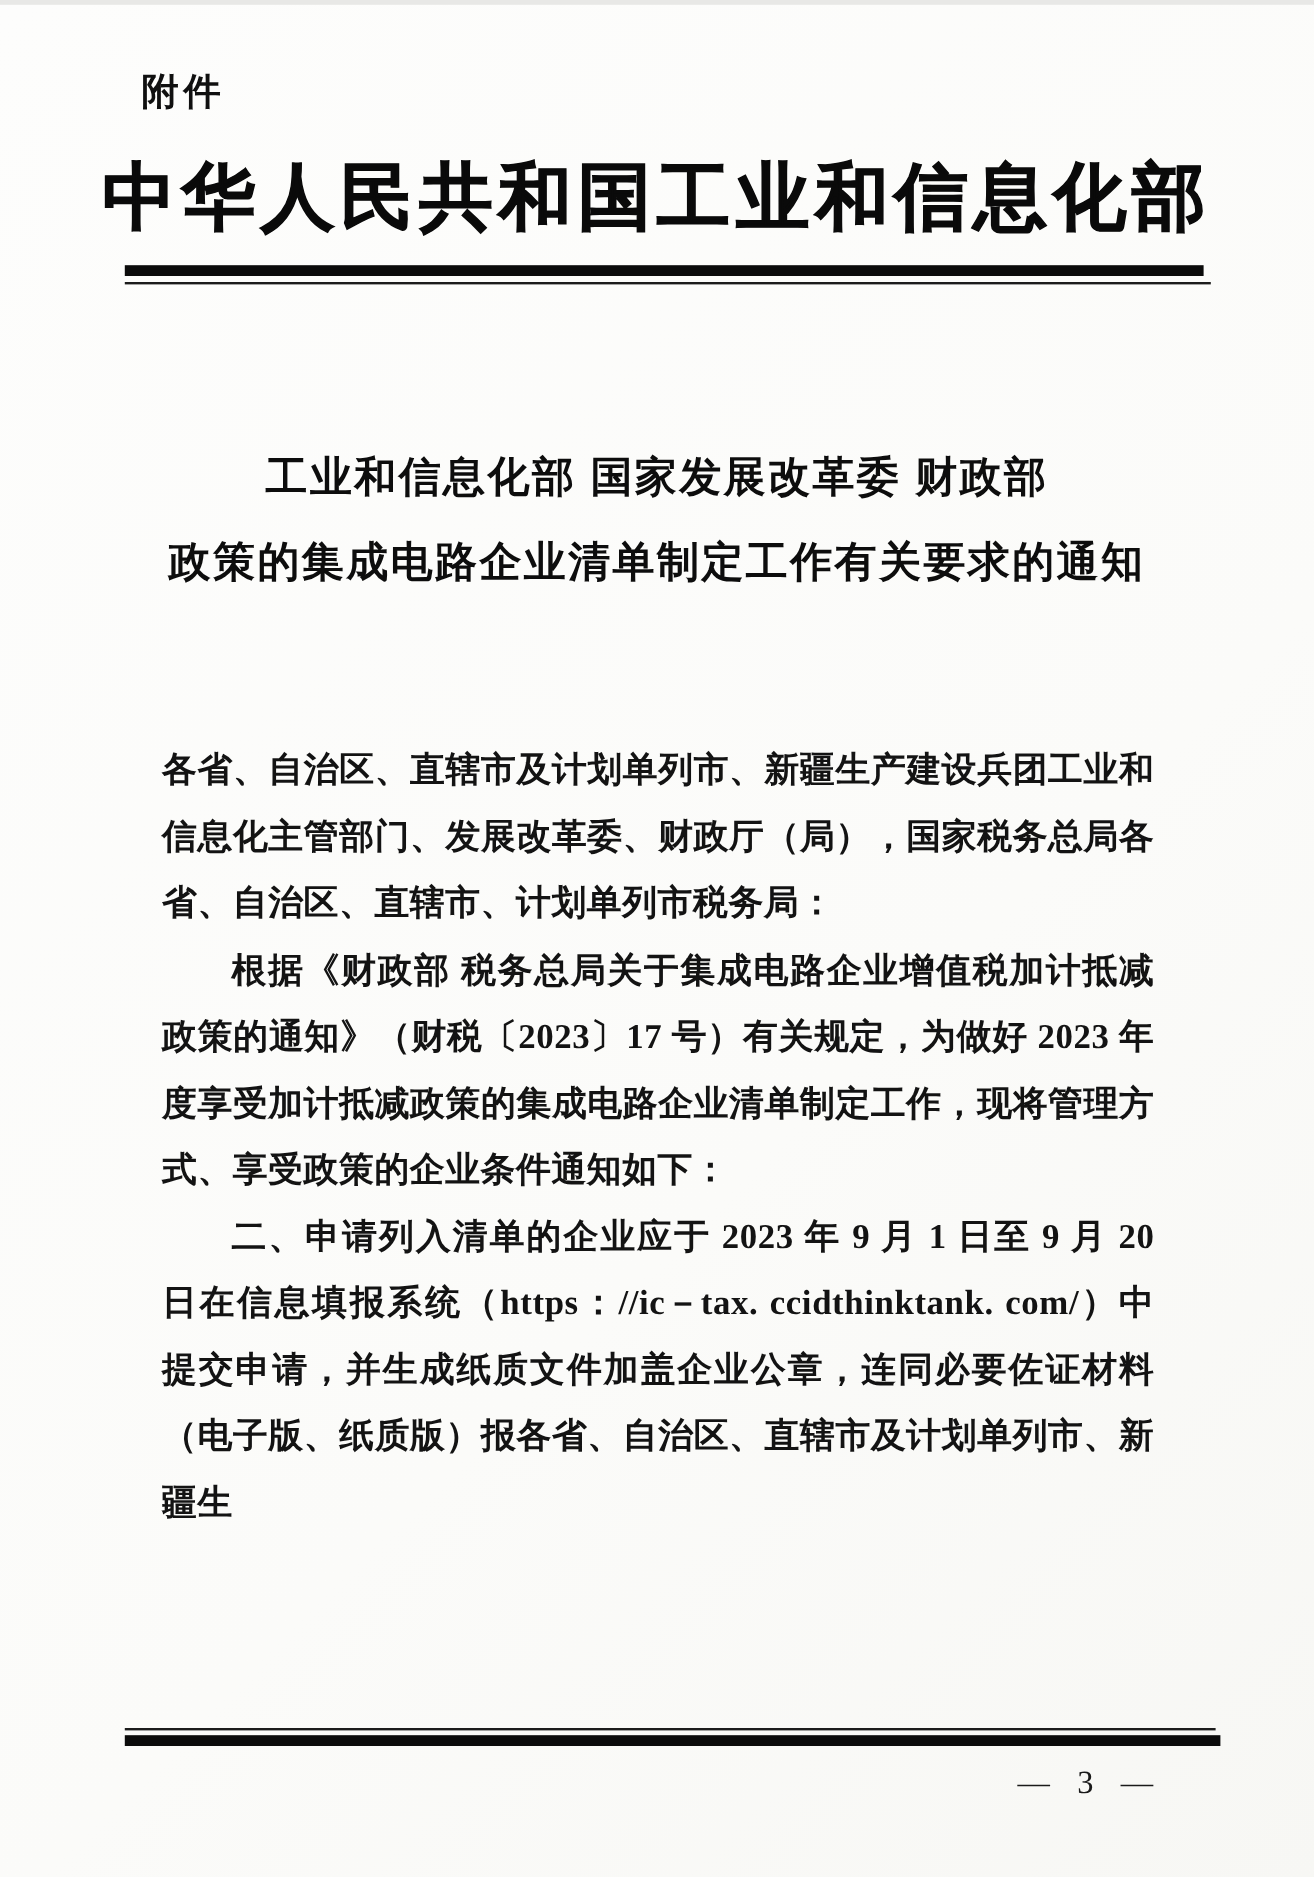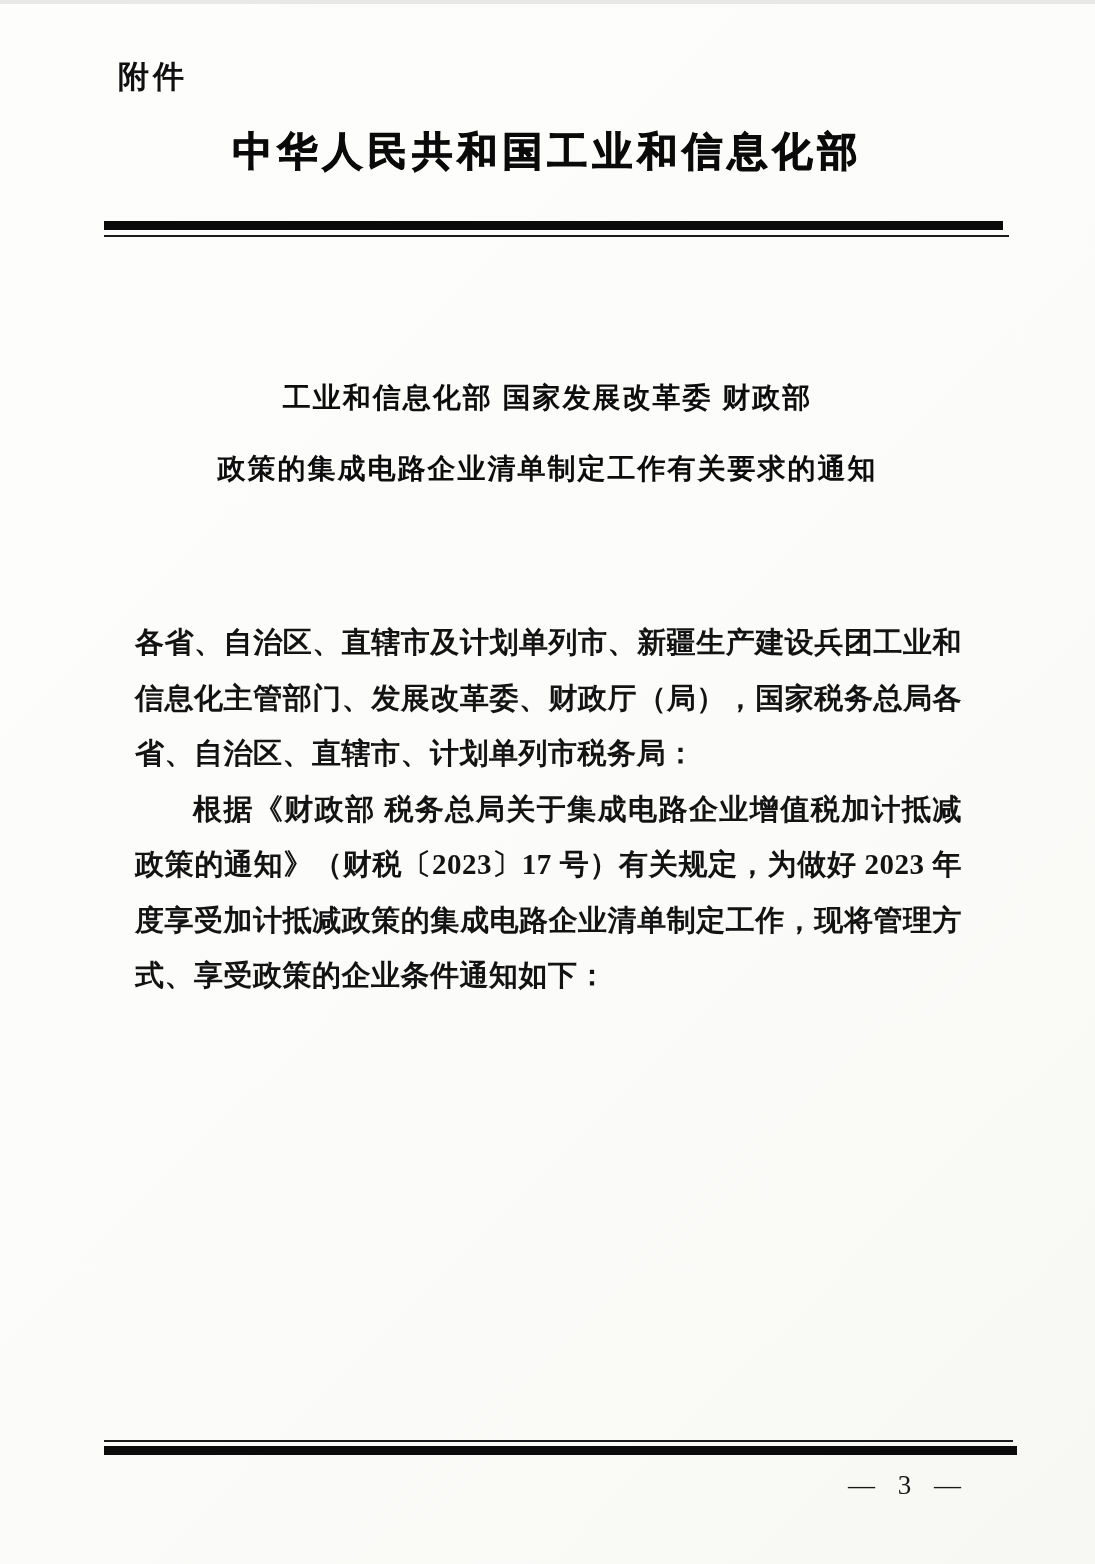--- a/index.html
+++ b/index.html
@@ -31,21 +31,21 @@
 
   
   .letterhead {
     position: absolute;
     left: 0;
     right: 0;
     top: 120px;
     text-align: center;
     font-family: "Liberation Serif", "DejaVu Serif", serif;
     font-weight: 900;
-    font-size: 40px;
+    font-size: 61px;
     letter-spacing: 5px;
     white-space: nowrap;
     color: #0a0a0a;
     -webkit-text-stroke: 1px #0a0a0a;
   }
 
   .rule {
     position: absolute;
     background: #0b0b0b;
   }
@@ -64,21 +64,21 @@
   }
 
   .title {
     position: absolute;
     left: 60px;
     right: 60px;
     top: 358px;
     text-align: center;
     font-family: "Liberation Sans", "DejaVu Sans", sans-serif;
     font-weight: 800;
-    font-size: 28px;
+    font-size: 35px;
     line-height: 71px;
     letter-spacing: 2px;
     color: #0d0d0d;
   }
 
   .body-text {
     position: absolute;
     left: 135px;
     right: 133px;
     top: 611px;
@@ -126,20 +126,21 @@
 
 
   <div class="title">
     <div>工业和信息化部 国家发展改革委 财政部</div>
     <div>政策的集成电路企业清单制定工作有关要求的通知</div>
   </div>
 
   <div class="body-text">
     <p class="no-indent">各省、自治区、直辖市及计划单列市、新疆生产建设兵团工业和信息化主管部门、发展改革委、财政厅（局），国家税务总局各省、自治区、直辖市、计划单列市税务局：</p>
     <p>根据《财政部 税务总局关于集成电路企业增值税加计抵减政策的通知》（财税〔2023〕17 号）有关规定，为做好 2023 年度享受加计抵减政策的集成电路企业清单制定工作，现将管理方式、享受政策的企业条件通知如下：</p>
+    <p>二、申请列入清单的企业应于 2023 年 9 月 1 日至 9 月 20 日在信息填报系统（https：//ic－tax. ccidthinktank. com/）中提交申请，并生成纸质文件加盖企业公章，连同必要佐证材料（电子版、纸质版）报各省、自治区、直辖市及计划单列市、新疆生</p>
   </div>
 
   <div class="rule rule-footer-thin"></div>
   <div class="rule rule-footer-thick"></div>
 
   <div class="page-number">— 3 —</div>
 
 </div>
 
 </body></html>

